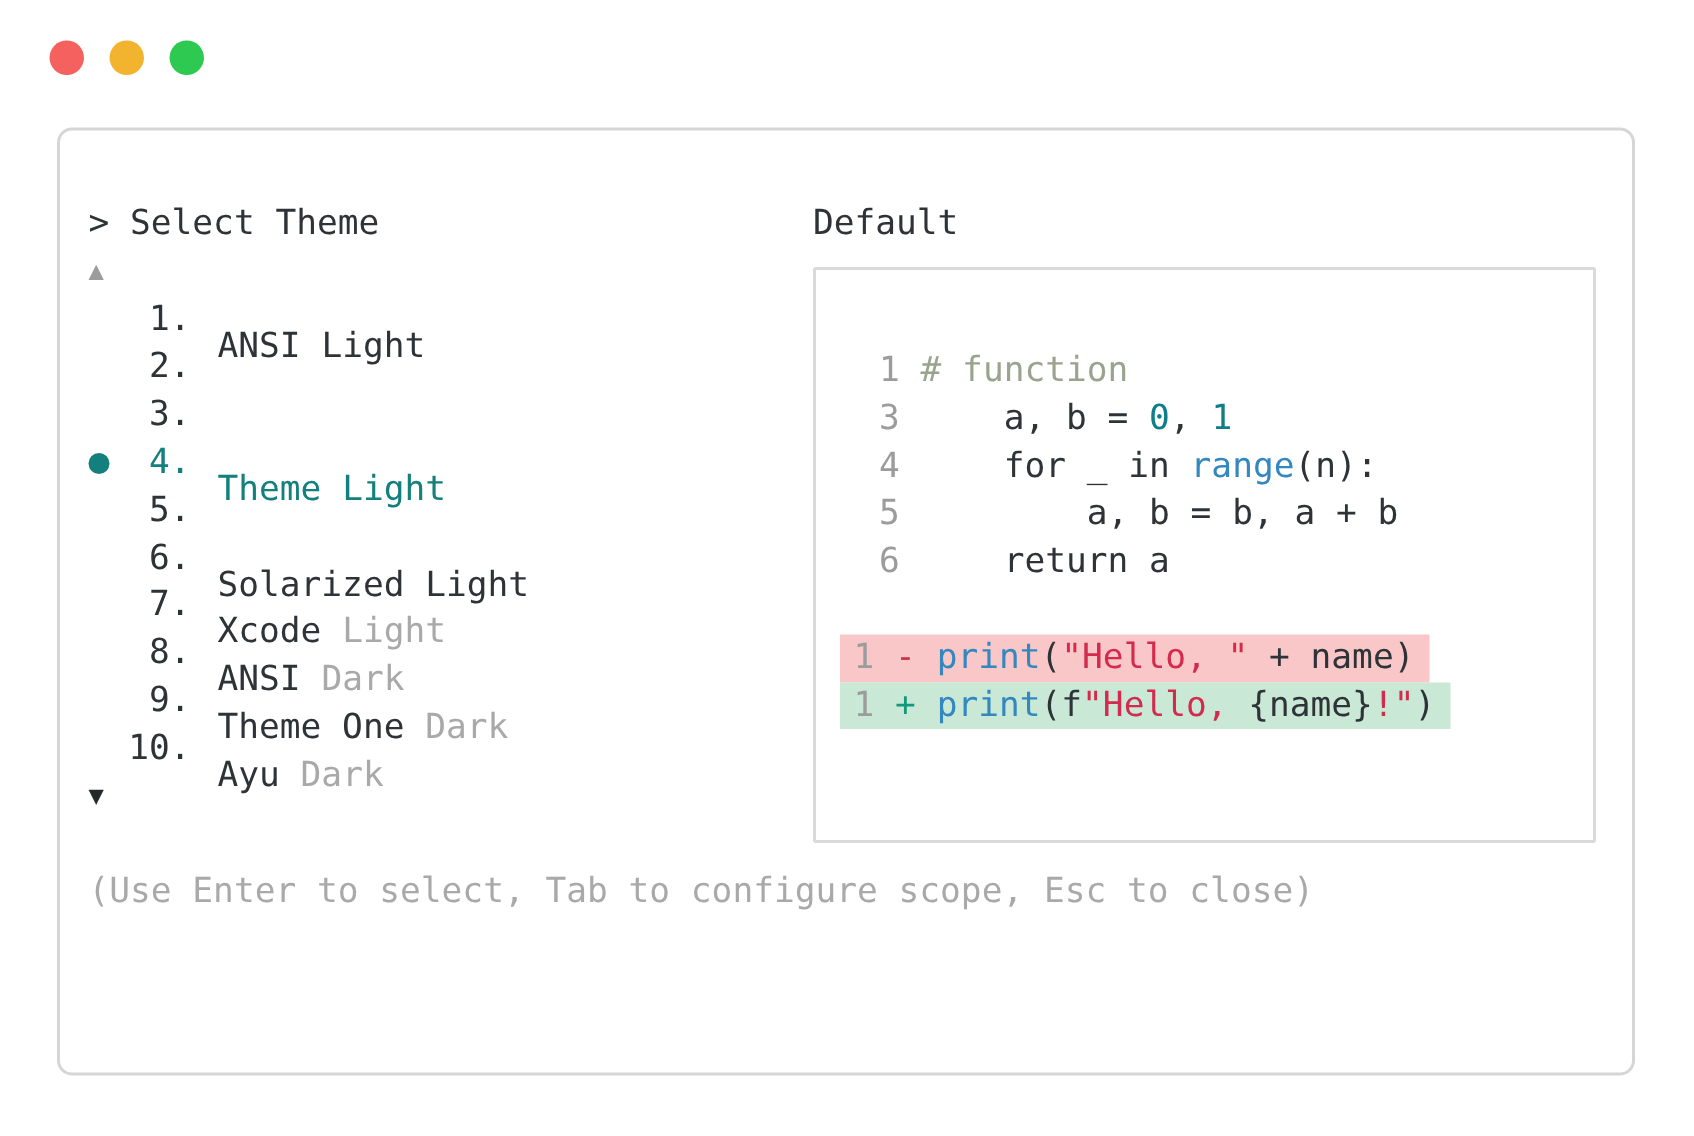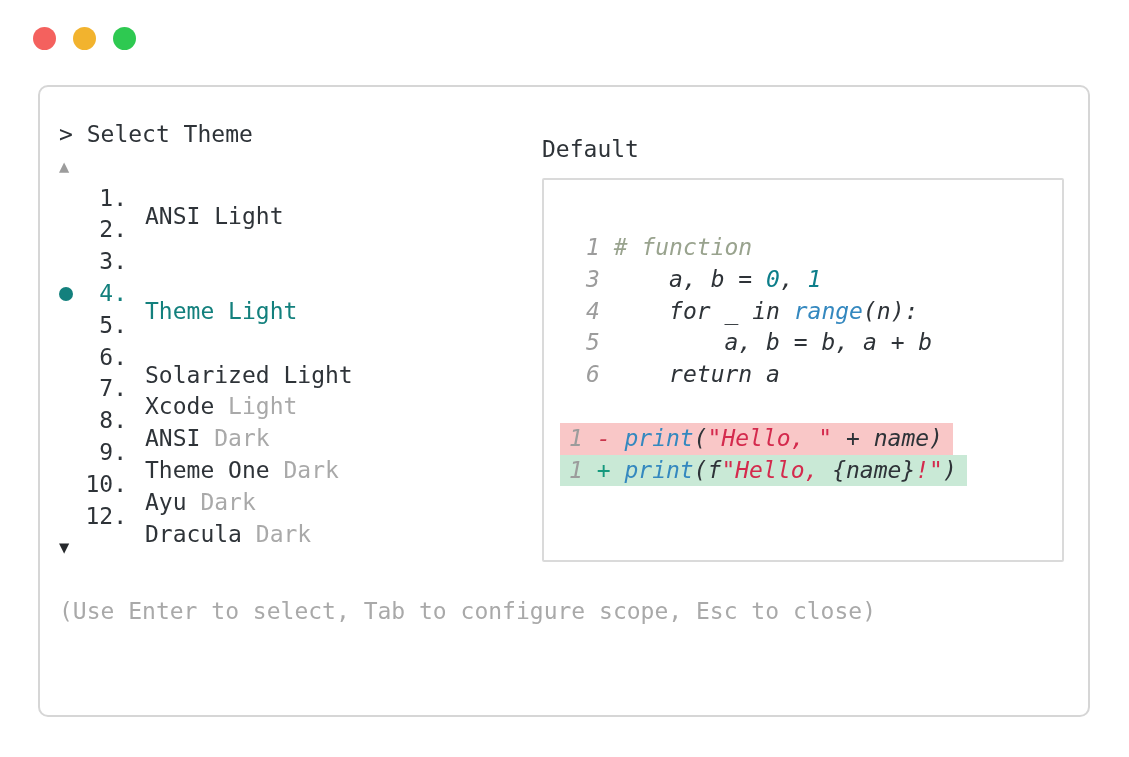--- a/index.html
+++ b/index.html
@@ -14,21 +14,21 @@
   .light.red{background:#f4615e;}
   .light.yellow{background:#f2b32e;}
   .light.green{background:#2ec951;}
 
   .panel{
     position:absolute;left:38px;top:85px;width:1052px;height:632px;
     box-sizing:border-box;border:2px solid #d6d6d6;border-radius:10px;background:#fff;
   }
 
   
-  .left-col{position:absolute;left:19px;top:32px;white-space:nowrap;}
+  .left-col{position:absolute;left:19px;top:47px;white-space:nowrap;}
   .row{height:31.8px;line-height:31.8px;font-size:23px;white-space:pre;}
   .prompt{color:#2e3338;}
   .arrow-up{color:#9c9c9c;font-size:17px;}
   .arrow-down{color:#26292c;font-size:17px;}
   .footer{color:#a9a9a9;}
 
   .item{display:flex;}
   .item .marker{width:21px;display:flex;align-items:center;}
   .item .dot{width:14px;height:14px;border-radius:50%;background:#13807d;}
   .item .num{display:inline-block;width:47px;text-align:right;color:#2e3338;}
@@ -36,21 +36,21 @@
   .item .nm{color:#2e3338;}
   .item .muted{color:#a9a9a9;}
   .item.selected .num,.item.selected .nm,.item.selected .muted{color:#13807d;}
 
   
   .preview-label{position:absolute;left:502px;top:47px;color:#2e3338;}
   .preview-box{
     position:absolute;left:502px;top:91px;width:522px;height:384px;
     box-sizing:border-box;border:2px solid #dadada;border-radius:2px;background:#fff;
   }
-  .code{position:absolute;left:16px;top:52px;font-style:italic;}
+  .code{position:absolute;left:16px;top:52px;}
   .code-line{height:31.8px;line-height:31.8px;font-size:23px;white-space:pre;}
   .code-line.src{padding-left:26px;}
   .ln{color:#9c9c9c;}
   .tk-plain{color:#2e3338;}
   .tk-comment{color:#99a38e;}
   .tk-func{color:#b13230;}
   .tk-call{color:#3488bf;}
   .tk-num{color:#0d7e8a;}
   .tk-str{color:#d42a4d;}
   .hl{display:inline-block;padding:0 10px 0 9px;}
@@ -77,21 +77,20 @@
         <div class="row item"><span class="marker"></span><span class="num">1.</span><span class="label"><span class="nm">ANSI </span><span class="nm">Light</span></span></div>
         <div class="row item"><span class="marker"></span><span class="num">2.</span></div>
         <div class="row item"><span class="marker"></span><span class="num">3.</span></div>
         <div class="row item selected"><span class="marker"><span class="dot"></span></span><span class="num">4.</span><span class="label"><span class="nm">Theme </span><span class="nm">Light</span></span></div>
         <div class="row item"><span class="marker"></span><span class="num">5.</span></div>
         <div class="row item"><span class="marker"></span><span class="num">6.</span><span class="label"><span class="nm">Solarized </span><span class="nm">Light</span></span></div>
         <div class="row item"><span class="marker"></span><span class="num">7.</span><span class="label"><span class="nm">Xcode </span><span class="muted">Light</span></span></div>
         <div class="row item"><span class="marker"></span><span class="num">8.</span><span class="label"><span class="nm">ANSI </span><span class="muted">Dark</span></span></div>
         <div class="row item"><span class="marker"></span><span class="num">9.</span><span class="label"><span class="nm">Theme One </span><span class="muted">Dark</span></span></div>
         <div class="row item"><span class="marker"></span><span class="num">10.</span><span class="label"><span class="nm">Ayu </span><span class="muted">Dark</span></span></div>
-        <div class="row item"><span class="marker"></span><span class="num">12.</span><span class="label"><span class="nm">Dracula </span><span class="muted">Dark</span></span></div>
       </div>
     <div class="row arrow-down">▼</div>
     <div class="row"></div>
     <div class="row footer">(Use Enter to select, Tab to configure scope, Esc to close)</div>
   </div>
 
   <div class="row preview-label">Default</div>
 
   <div class="preview-box">
     <div class="code" id="code-block">

